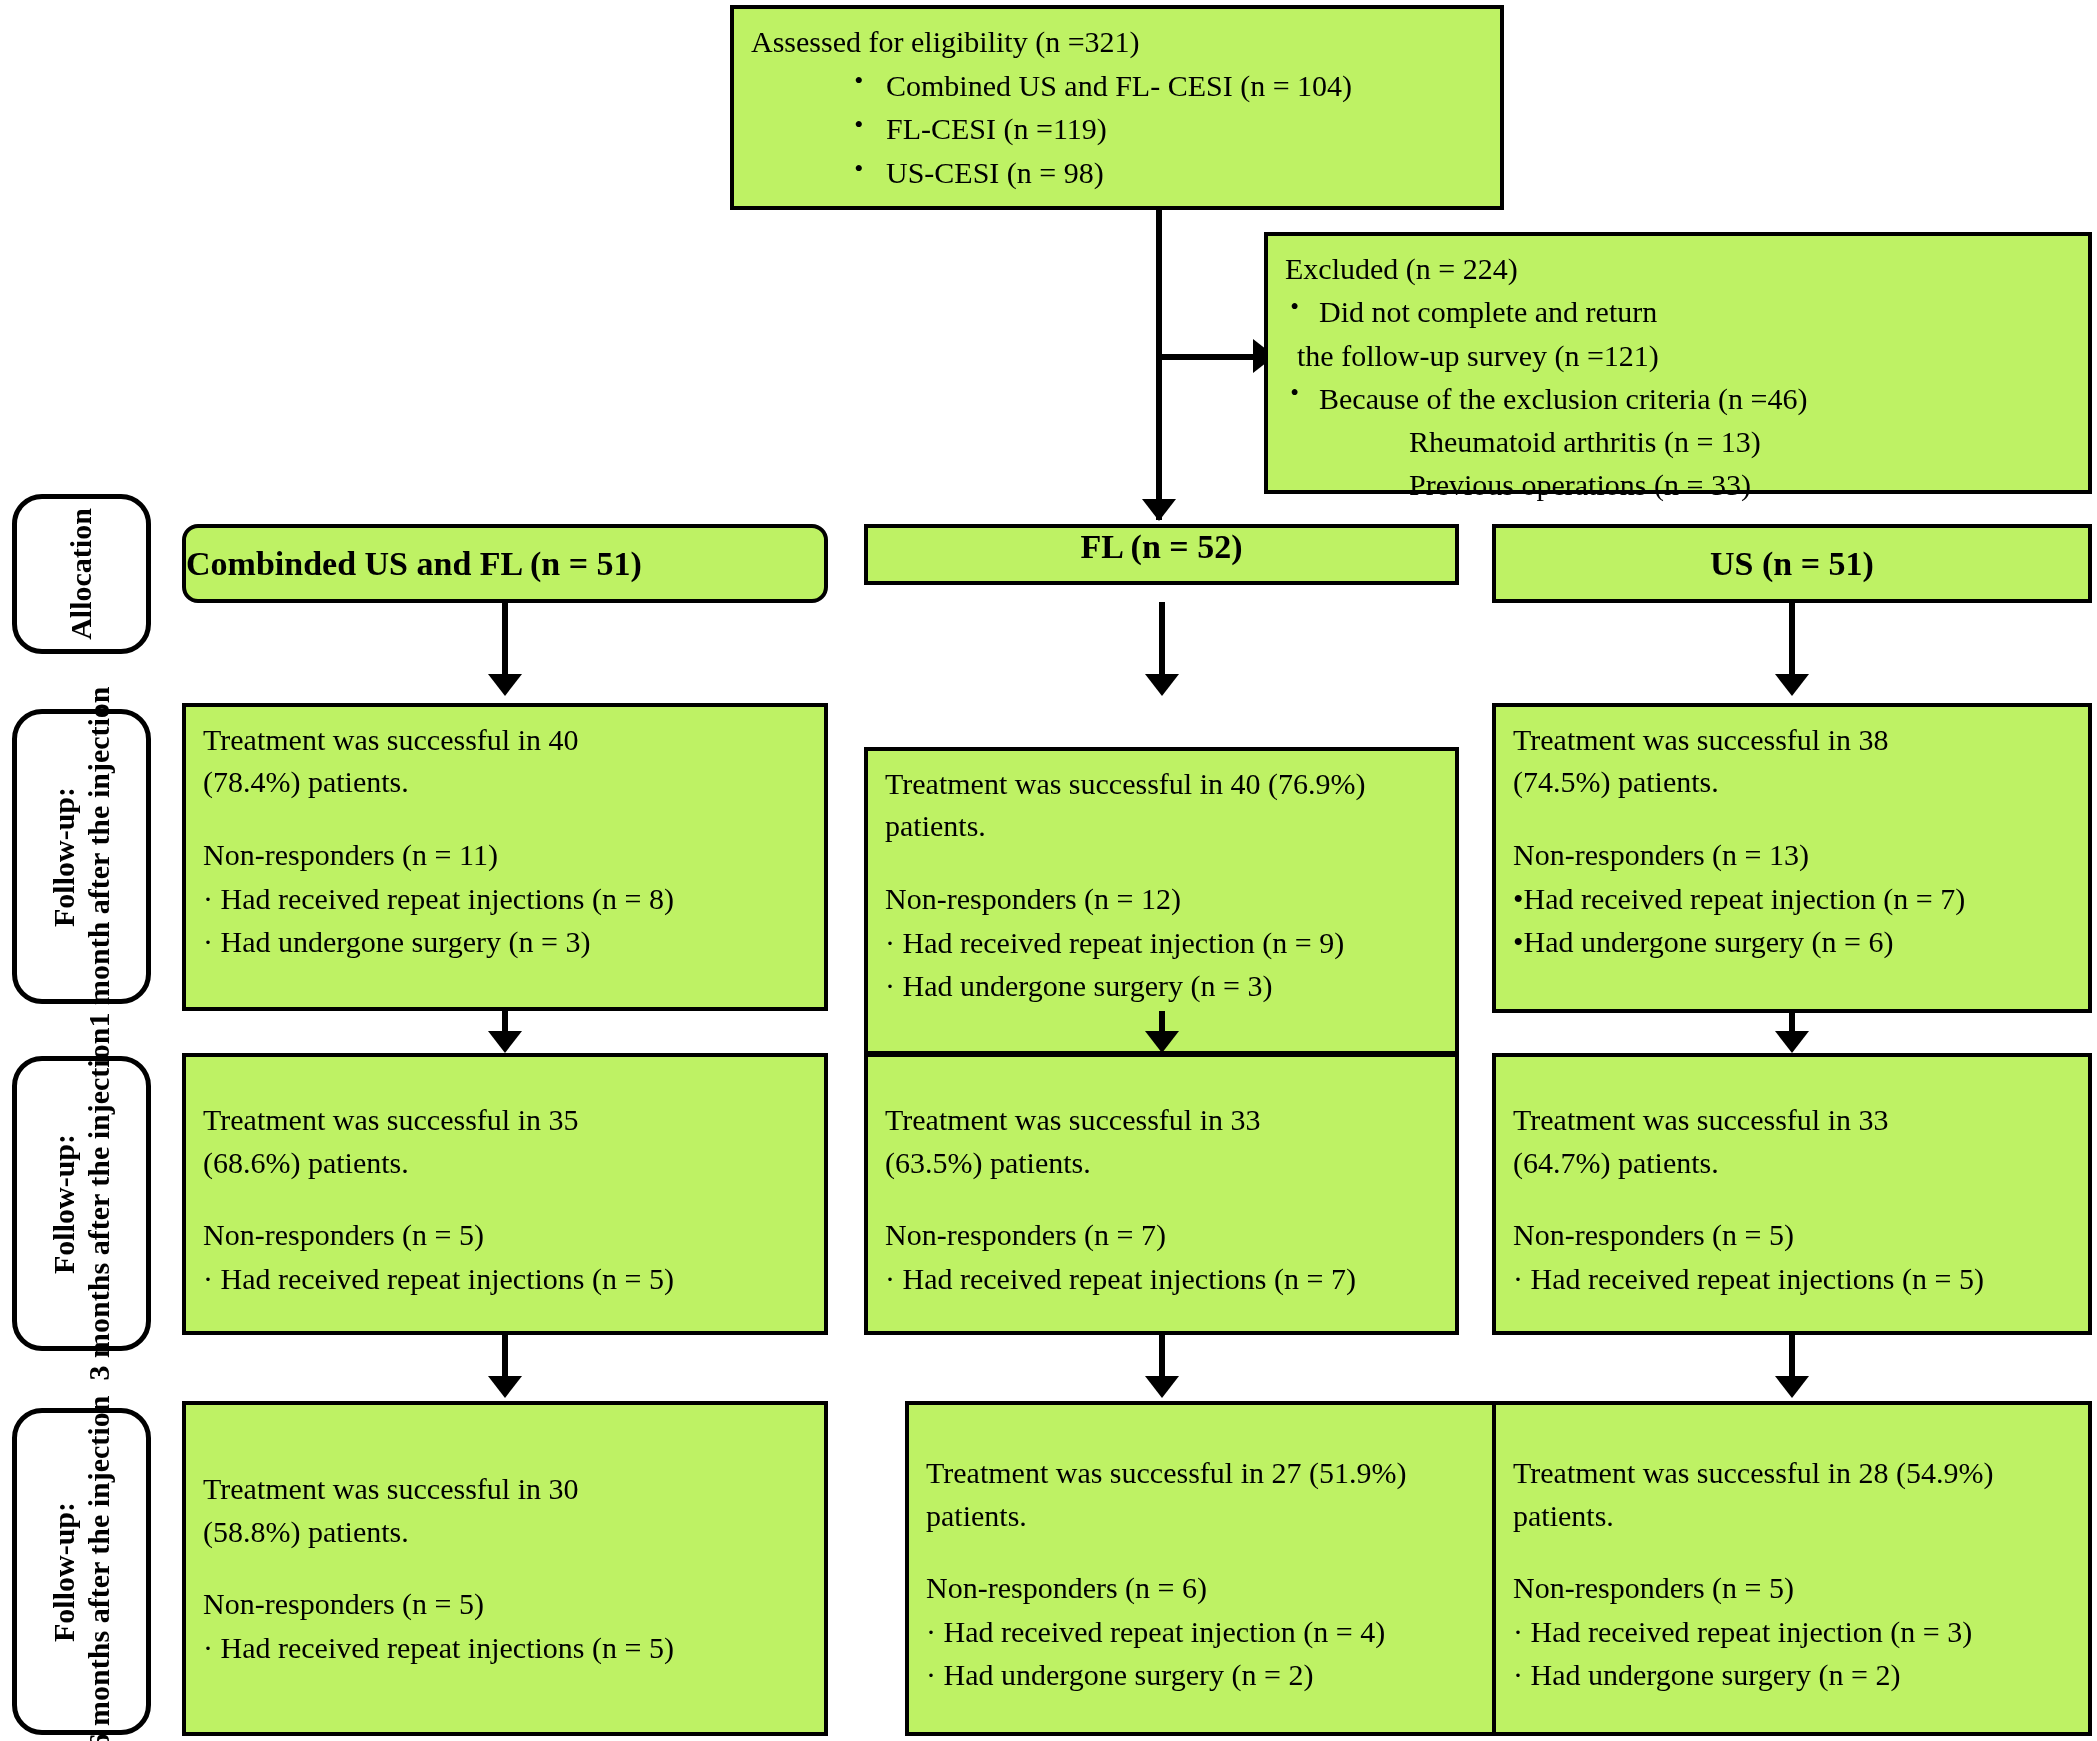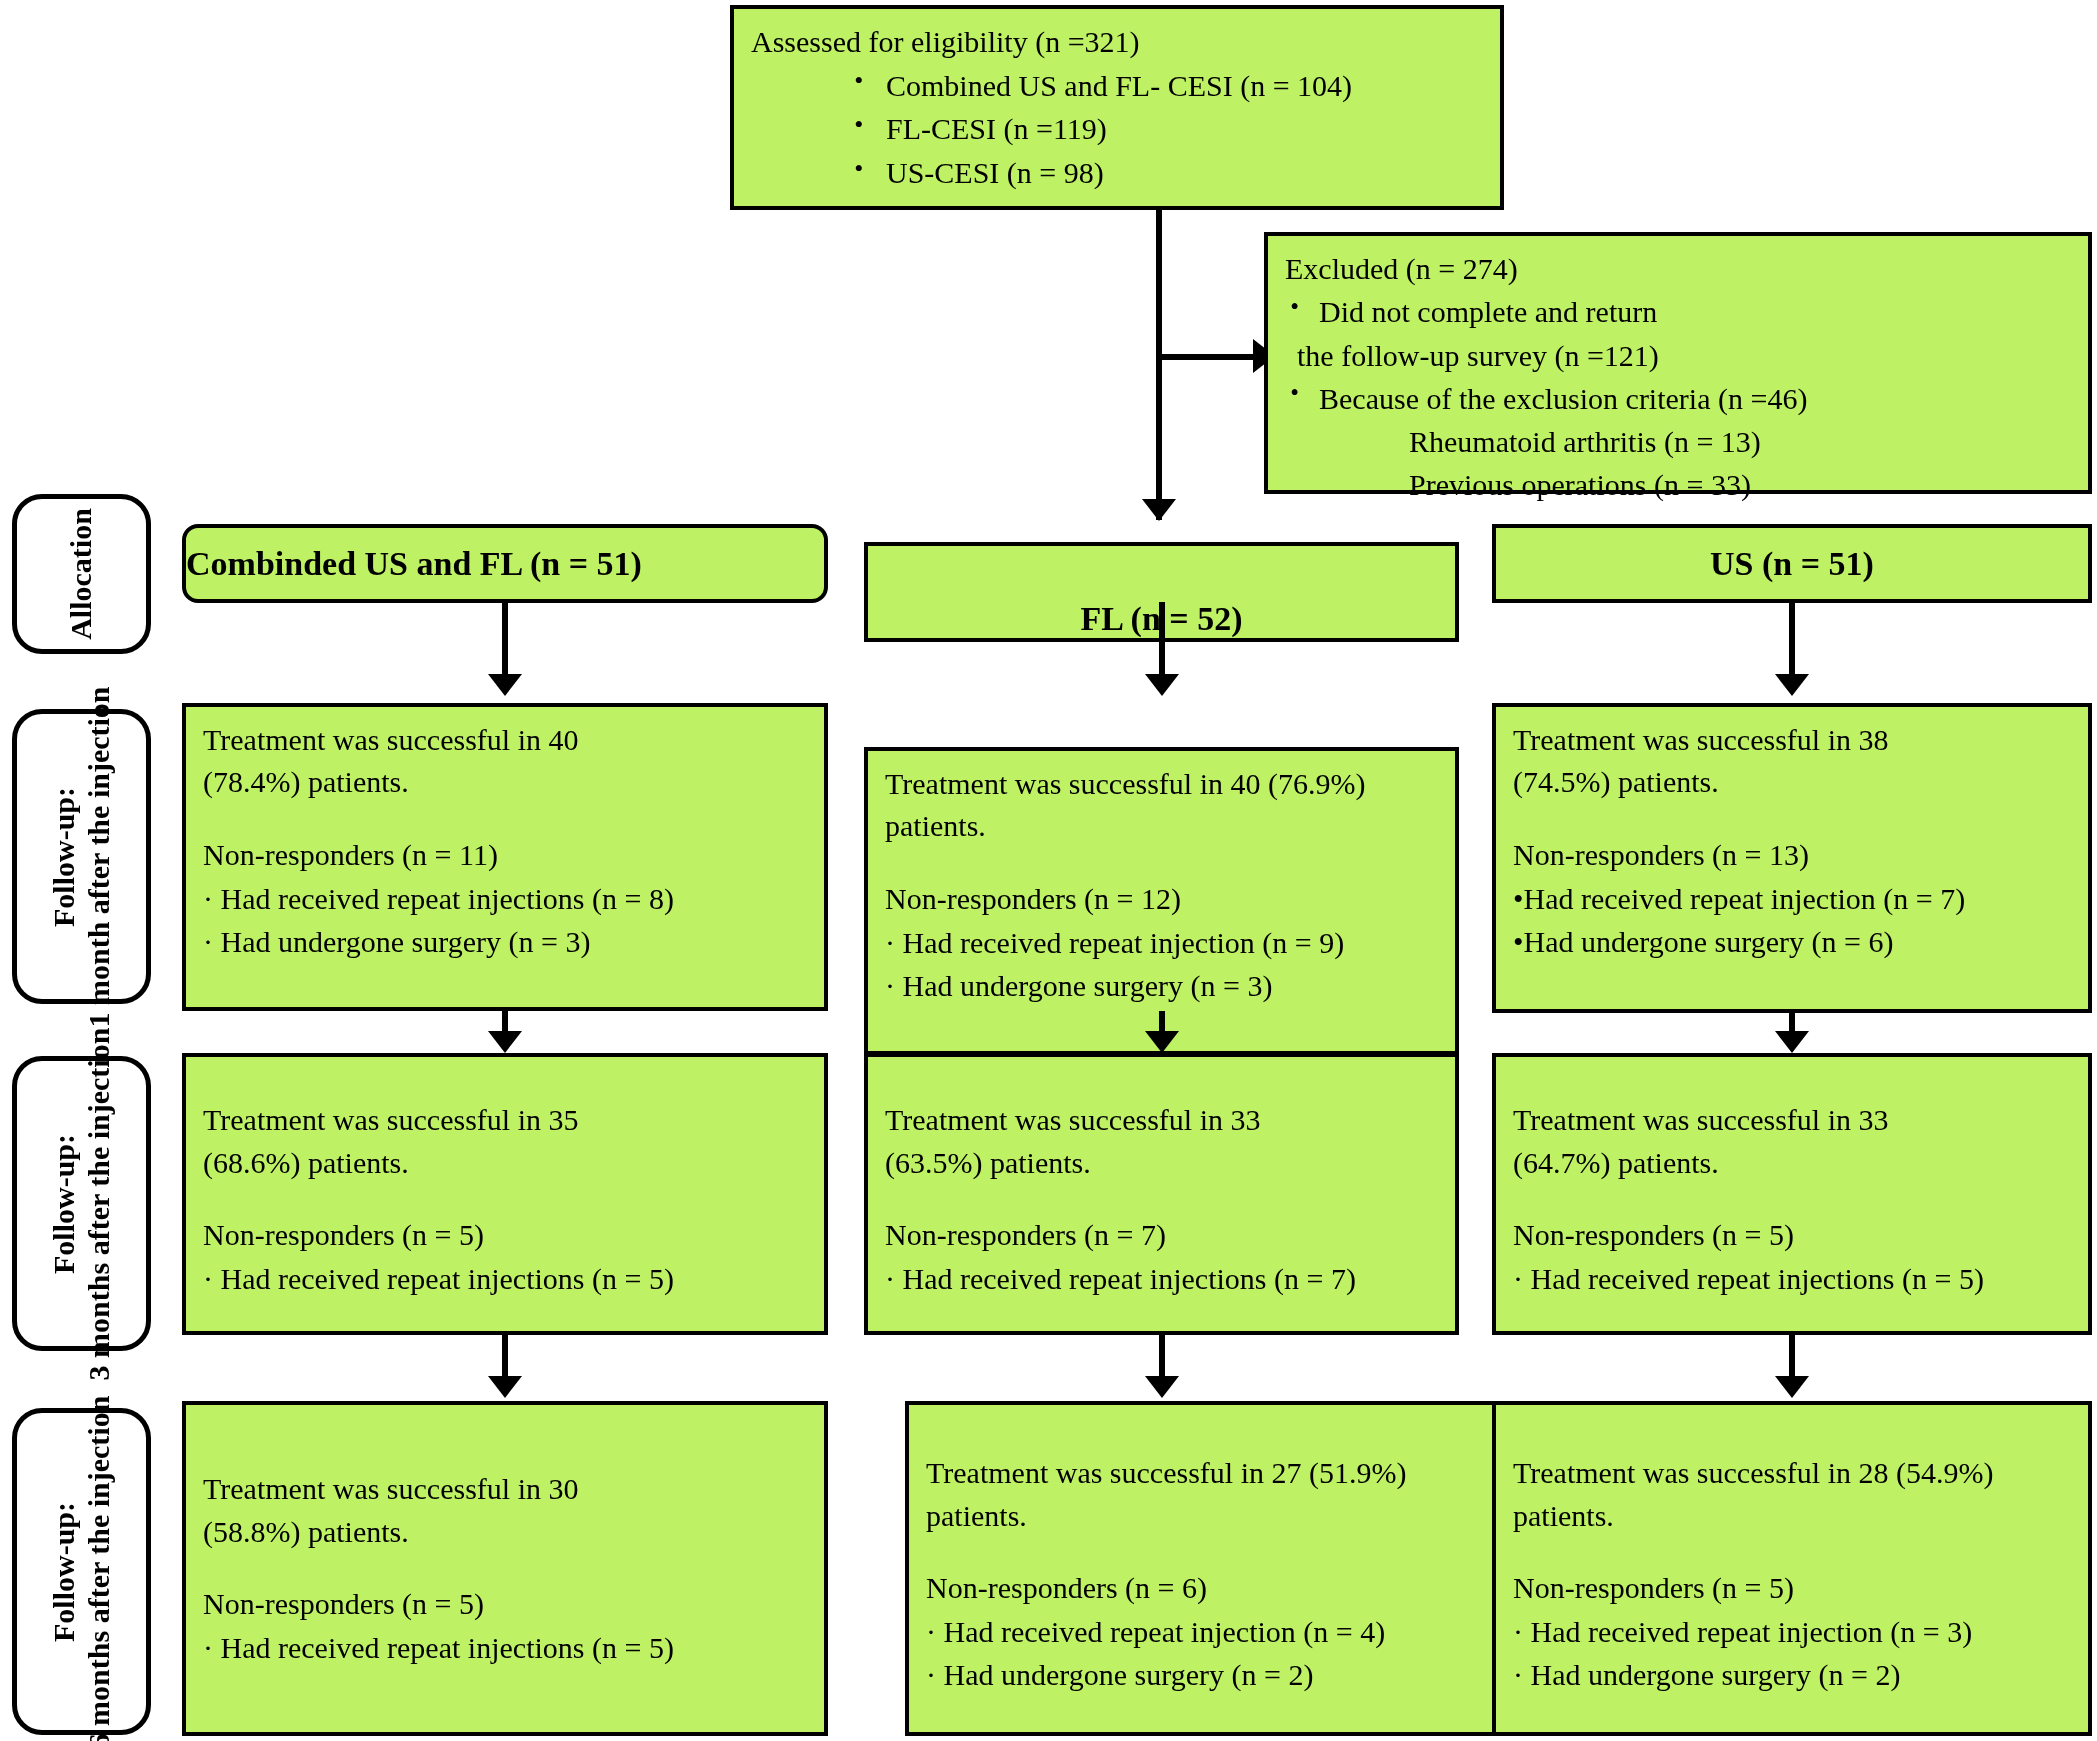--- a/index.html
+++ b/index.html
@@ -136,21 +136,21 @@
     </ul>
   </div>
 
   <div class="vline" style="left:1156px;top:210px;height:310px;"></div>
   <div class="arrow-down" style="left:1142px;top:499px;"></div>
 
   <div class="hline" style="left:1156px;top:354px;width:107px;"></div>
   <div class="arrow-right" style="left:1253px;top:339px;"></div>
 
   <div class="box pad" style="left:1264px;top:232px;width:828px;height:262px;">
-    <div class="t">Excluded  (n = 274)</div>
+    <div class="t">Excluded  (n = 224)</div>
     <ul class="xlist">
       <li>Did not complete and return</li>
       <li class="nb">
         <span class="cont-ind">the follow-up survey (n =121)</span>
       </li>
       <li>Because of the exclusion criteria (n =46)</li>
     </ul>
     <div class="sub-ind">Rheumatoid arthritis (n = 13)</div>
     <div class="sub-ind">Previous operations (n = 33)</div>
   </div>
@@ -179,21 +179,21 @@
     <div class="rot">
       <span>Follow-up:</span><br>
       <span>6 months after the</span>
       <span>injection</span>
     </div>
   </div>
 
   <div class="box" style="left:182px;top:524px;width:646px;height:79px;display:flex;align-items:center;border-radius:16px;">
     <div class="hdr">Combinded US and FL (n = 51)</div>
   </div>
-  <div class="box" style="left:864px;top:524px;width:595px;height:100px;display:flex;align-items:flex-end;justify-content:center;margin-top:18px;">
+  <div class="box" style="left:864px;top:524px;width:595px;height:61px;display:flex;align-items:flex-start;justify-content:center;">
     <div class="hdr">FL (n = 52)</div>
   </div>
   <div class="box" style="left:1492px;top:524px;width:600px;height:79px;display:flex;align-items:center;justify-content:center;">
     <div class="hdr">US (n = 51)</div>
   </div>
 
   <div class="vline" style="left:502px;top:602px;height:75px;"></div>
   <div class="arrow-down" style="left:488px;top:674px;"></div>
 
   <div class="vline" style="left:1159px;top:602px;height:75px;"></div>

